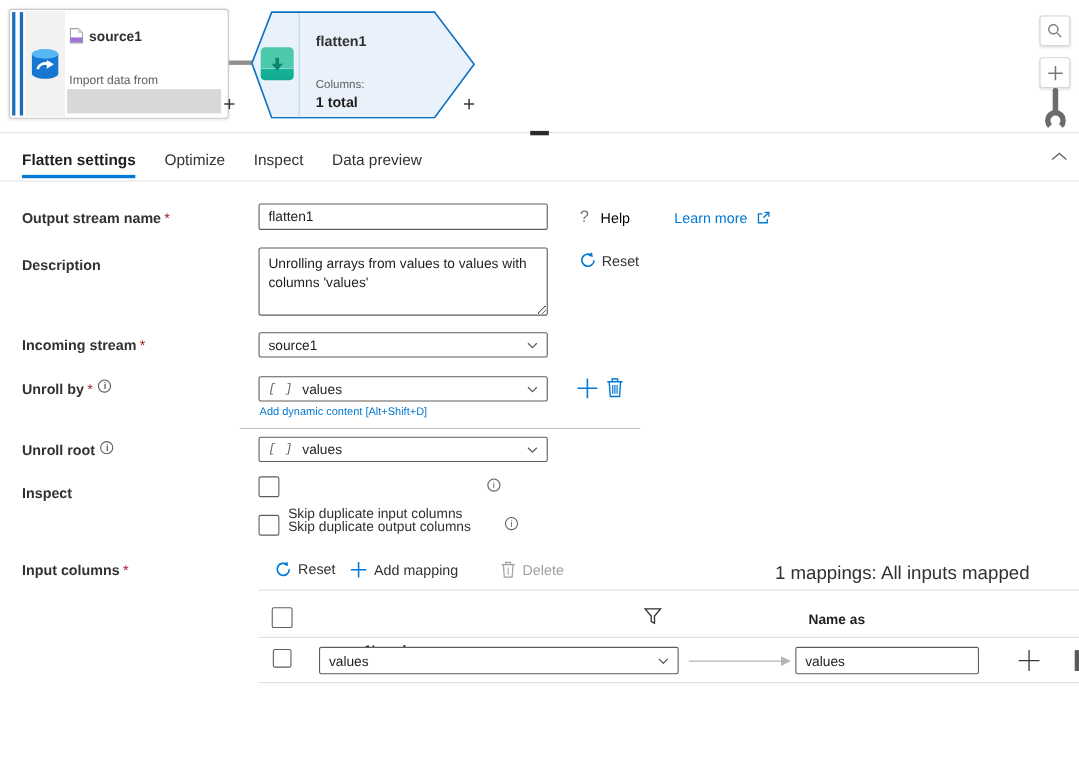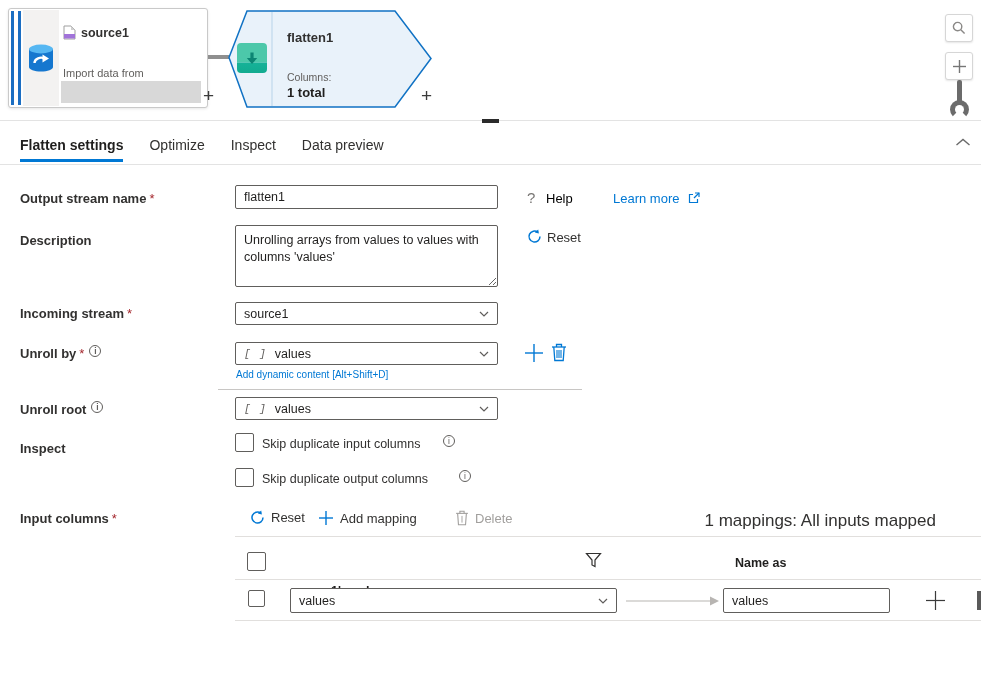--- a/index.html
+++ b/index.html
@@ -197,21 +197,21 @@
   <div class="abs combo" style="left:235px;top:397px;width:263px;height:23px">
     <span class="typebadge">[ ]</span>
     <span class="flex1">values</span>
     <svg width="10" height="6" viewBox="0 0 10 6">
       <polyline points="1,1 5,5 9,1" fill="none" stroke="#605e5c" stroke-width="1.2"></polyline>
       </svg>
   </div>
 
   <span class="abs lbl" style="left:20px;top:441px">Inspect</span>
   <div class="abs cb" style="left:235px;top:433px"></div>
-  <span class="abs" style="left:262px;top:437px;font-size:12.5px">Skip duplicate input columns</span>
+  <span class="abs" style="left:262px;top:460px;font-size:12.5px">Skip duplicate input columns</span>
   <span class="abs info" style="left:443px;top:435px;margin:0">i</span>
   <div class="abs cb" style="left:235px;top:468px"></div>
   <span class="abs" style="left:262px;top:472px;font-size:12.5px">Skip duplicate output columns</span>
   <span class="abs info" style="left:459px;top:470px;margin:0">i</span>
 
   <span class="abs lbl" style="left:20px;top:511px"><span>Input columns</span><span class="req">*</span></span>
 
   <div class="abs tool" style="left:250px;top:510px">
     <svg width="15" height="15" viewBox="0 0 15 15">
       <path d="M13 7.5a5.5 5.5 0 1 1-2.1-4.3" fill="none" stroke="#0078d4" stroke-width="1.5"></path>

